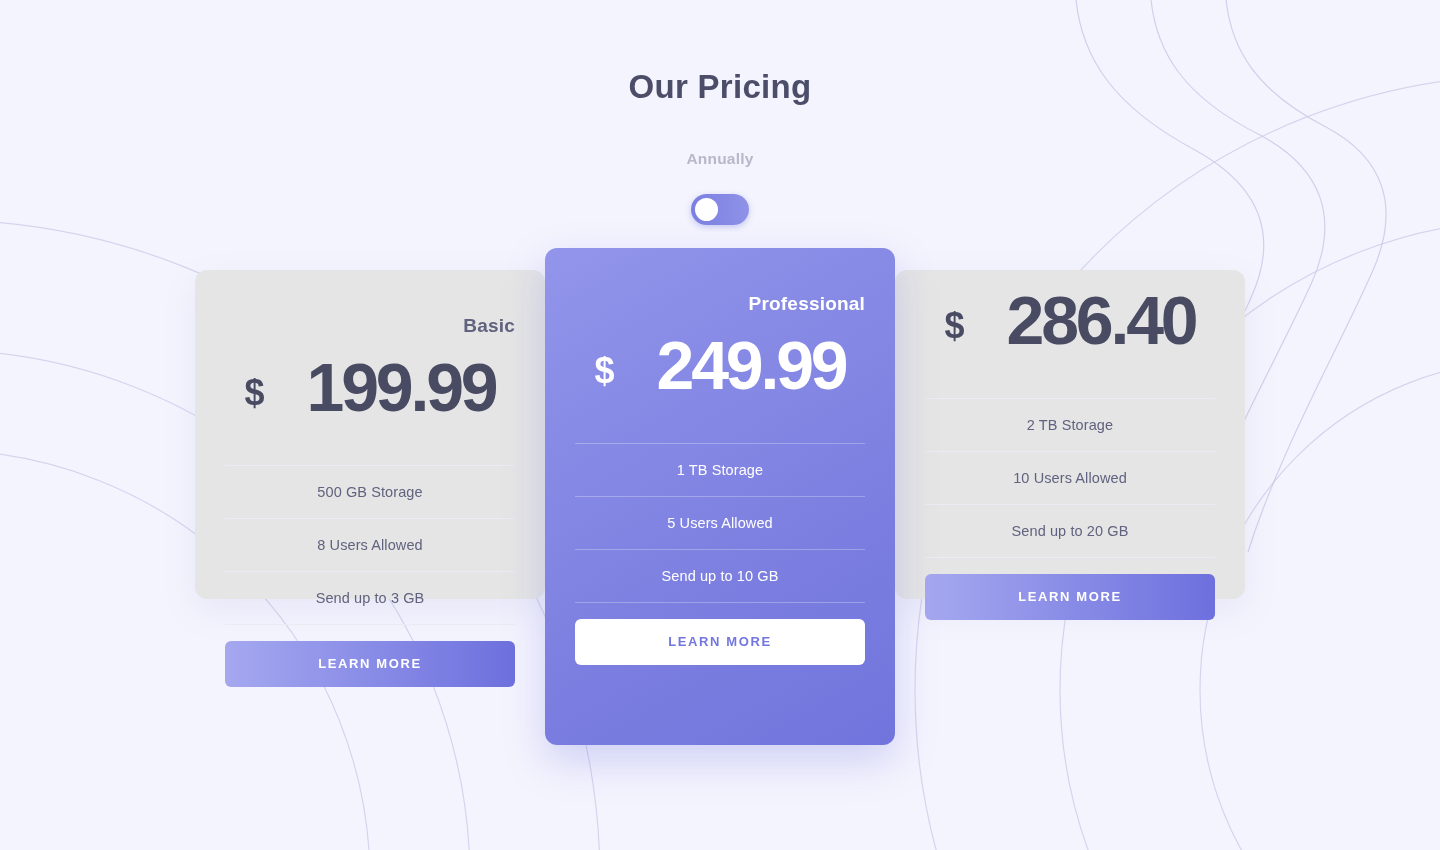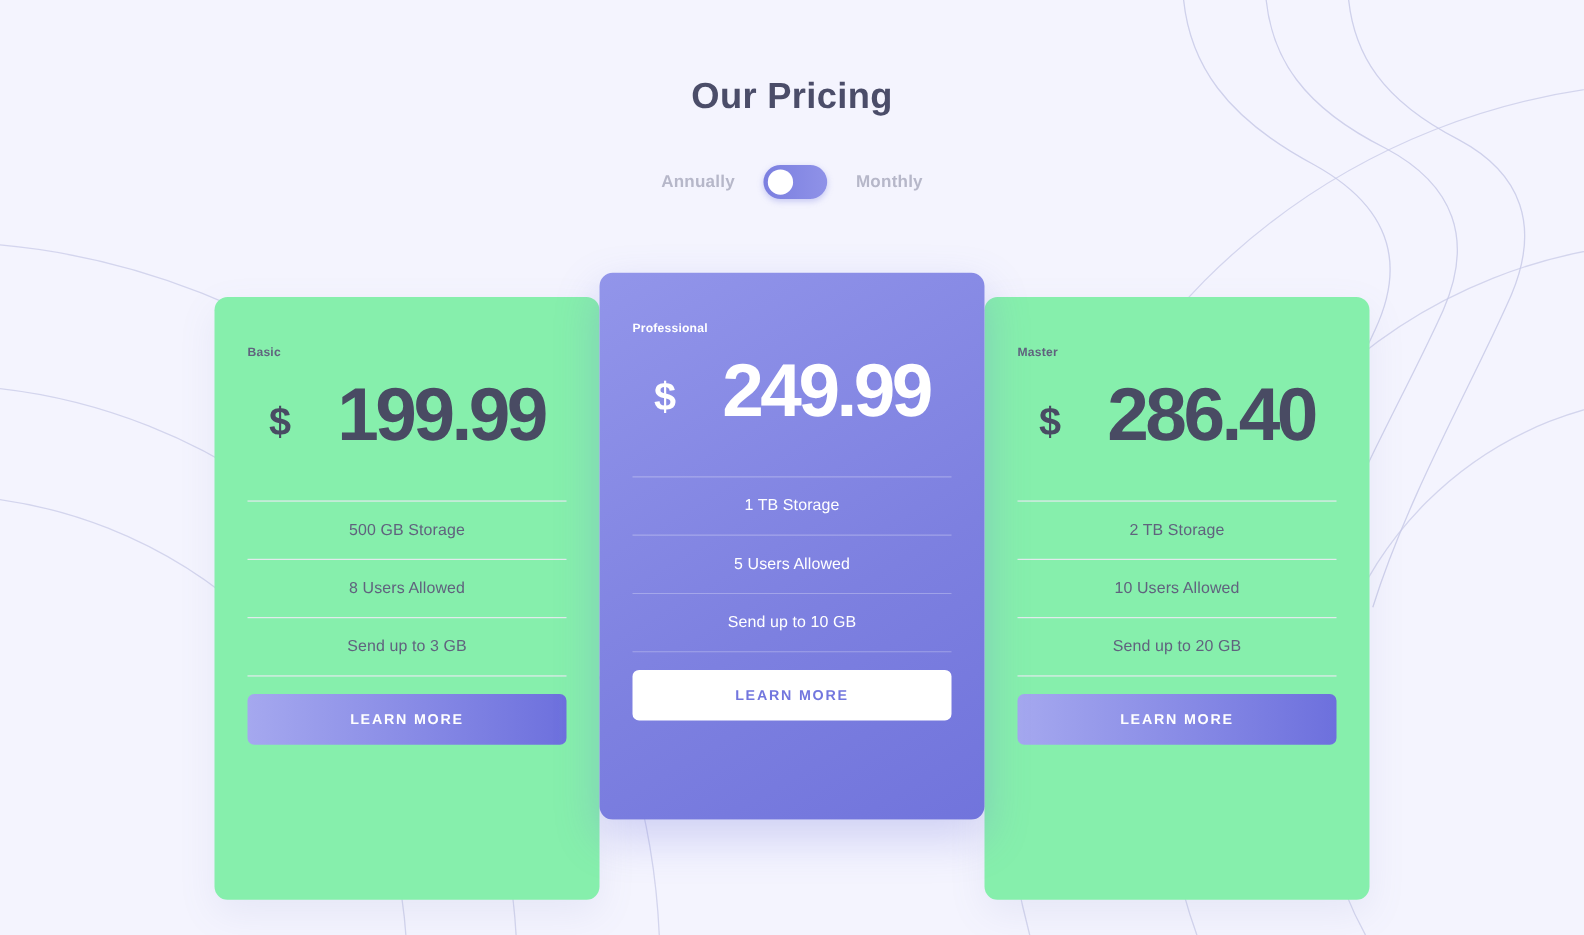--- a/index.html
+++ b/index.html
@@ -49,20 +49,21 @@
   
   #billing-toggle-row {
     position: absolute;
     top: 150px;
     left: 0;
     width: 1440px;
     display: flex;
     align-items: center;
     justify-content: center;
     gap: 26px;
+    flex-direction: column;
   }
 
   .toggle-label {
     font-size: 15.5px;
     font-weight: bold;
     color: #b6b7c9;
     letter-spacing: 0.2px;
   }
 
   #billing-toggle {
@@ -96,42 +97,42 @@
 
   .card {
     position: absolute;
     border-radius: 12px;
     padding: 0 30px;
   }
 
   .card.side {
     top: 22px;
     width: 350px;
-    height: 548px;
-    background: #86efac;
+    height: 329px;
+    background: #e5e5e5;
     box-shadow: 0 12px 34px rgba(120,125,190,0.10);
     z-index: 1;
   }
 
   .card.basic  { left: 195px; }
   .card.master { left: 895px; }
 
   .card.featured {
     top: 0;
     left: 545px;
     width: 350px;
     height: 497px;
     background: linear-gradient(150deg, #9295ea 0%, #7d80e0 60%, #7174dc 100%);
     box-shadow: 0 16px 40px rgba(110,115,220,0.28);
     z-index: 3;
   }
 
   .card-name {
-    text-align: left;
-    font-size: 11px;
+    text-align: right;
+    font-size: 19px;
     font-weight: bold;
     letter-spacing: 0.2px;
     color: #60627e;
   }
   .card.side .card-name { margin-top: 45px; }
   .card.featured .card-name { margin-top: 45px; color: #ffffff; }
 
   .card-price {
     display: flex;
     align-items: flex-start;
@@ -264,21 +265,20 @@
       </div>
       <ul class="features">
         <li class="feature">1 TB Storage</li>
         <li class="feature">5 Users Allowed</li>
         <li class="feature">Send up to 10 GB</li>
       </ul>
       <button class="cta-button light">LEARN MORE</button>
     </div>
 
     <div class="card side master">
-      <div class="card-name">Master</div>
       <div class="card-price">
         <span class="currency">$</span>
         <span class="amount">286.40</span>
       </div>
       <ul class="features">
         <li class="feature">2 TB Storage</li>
         <li class="feature">10 Users Allowed</li>
         <li class="feature">Send up to 20 GB</li>
       </ul>
       <button class="cta-button gradient">LEARN MORE</button>

